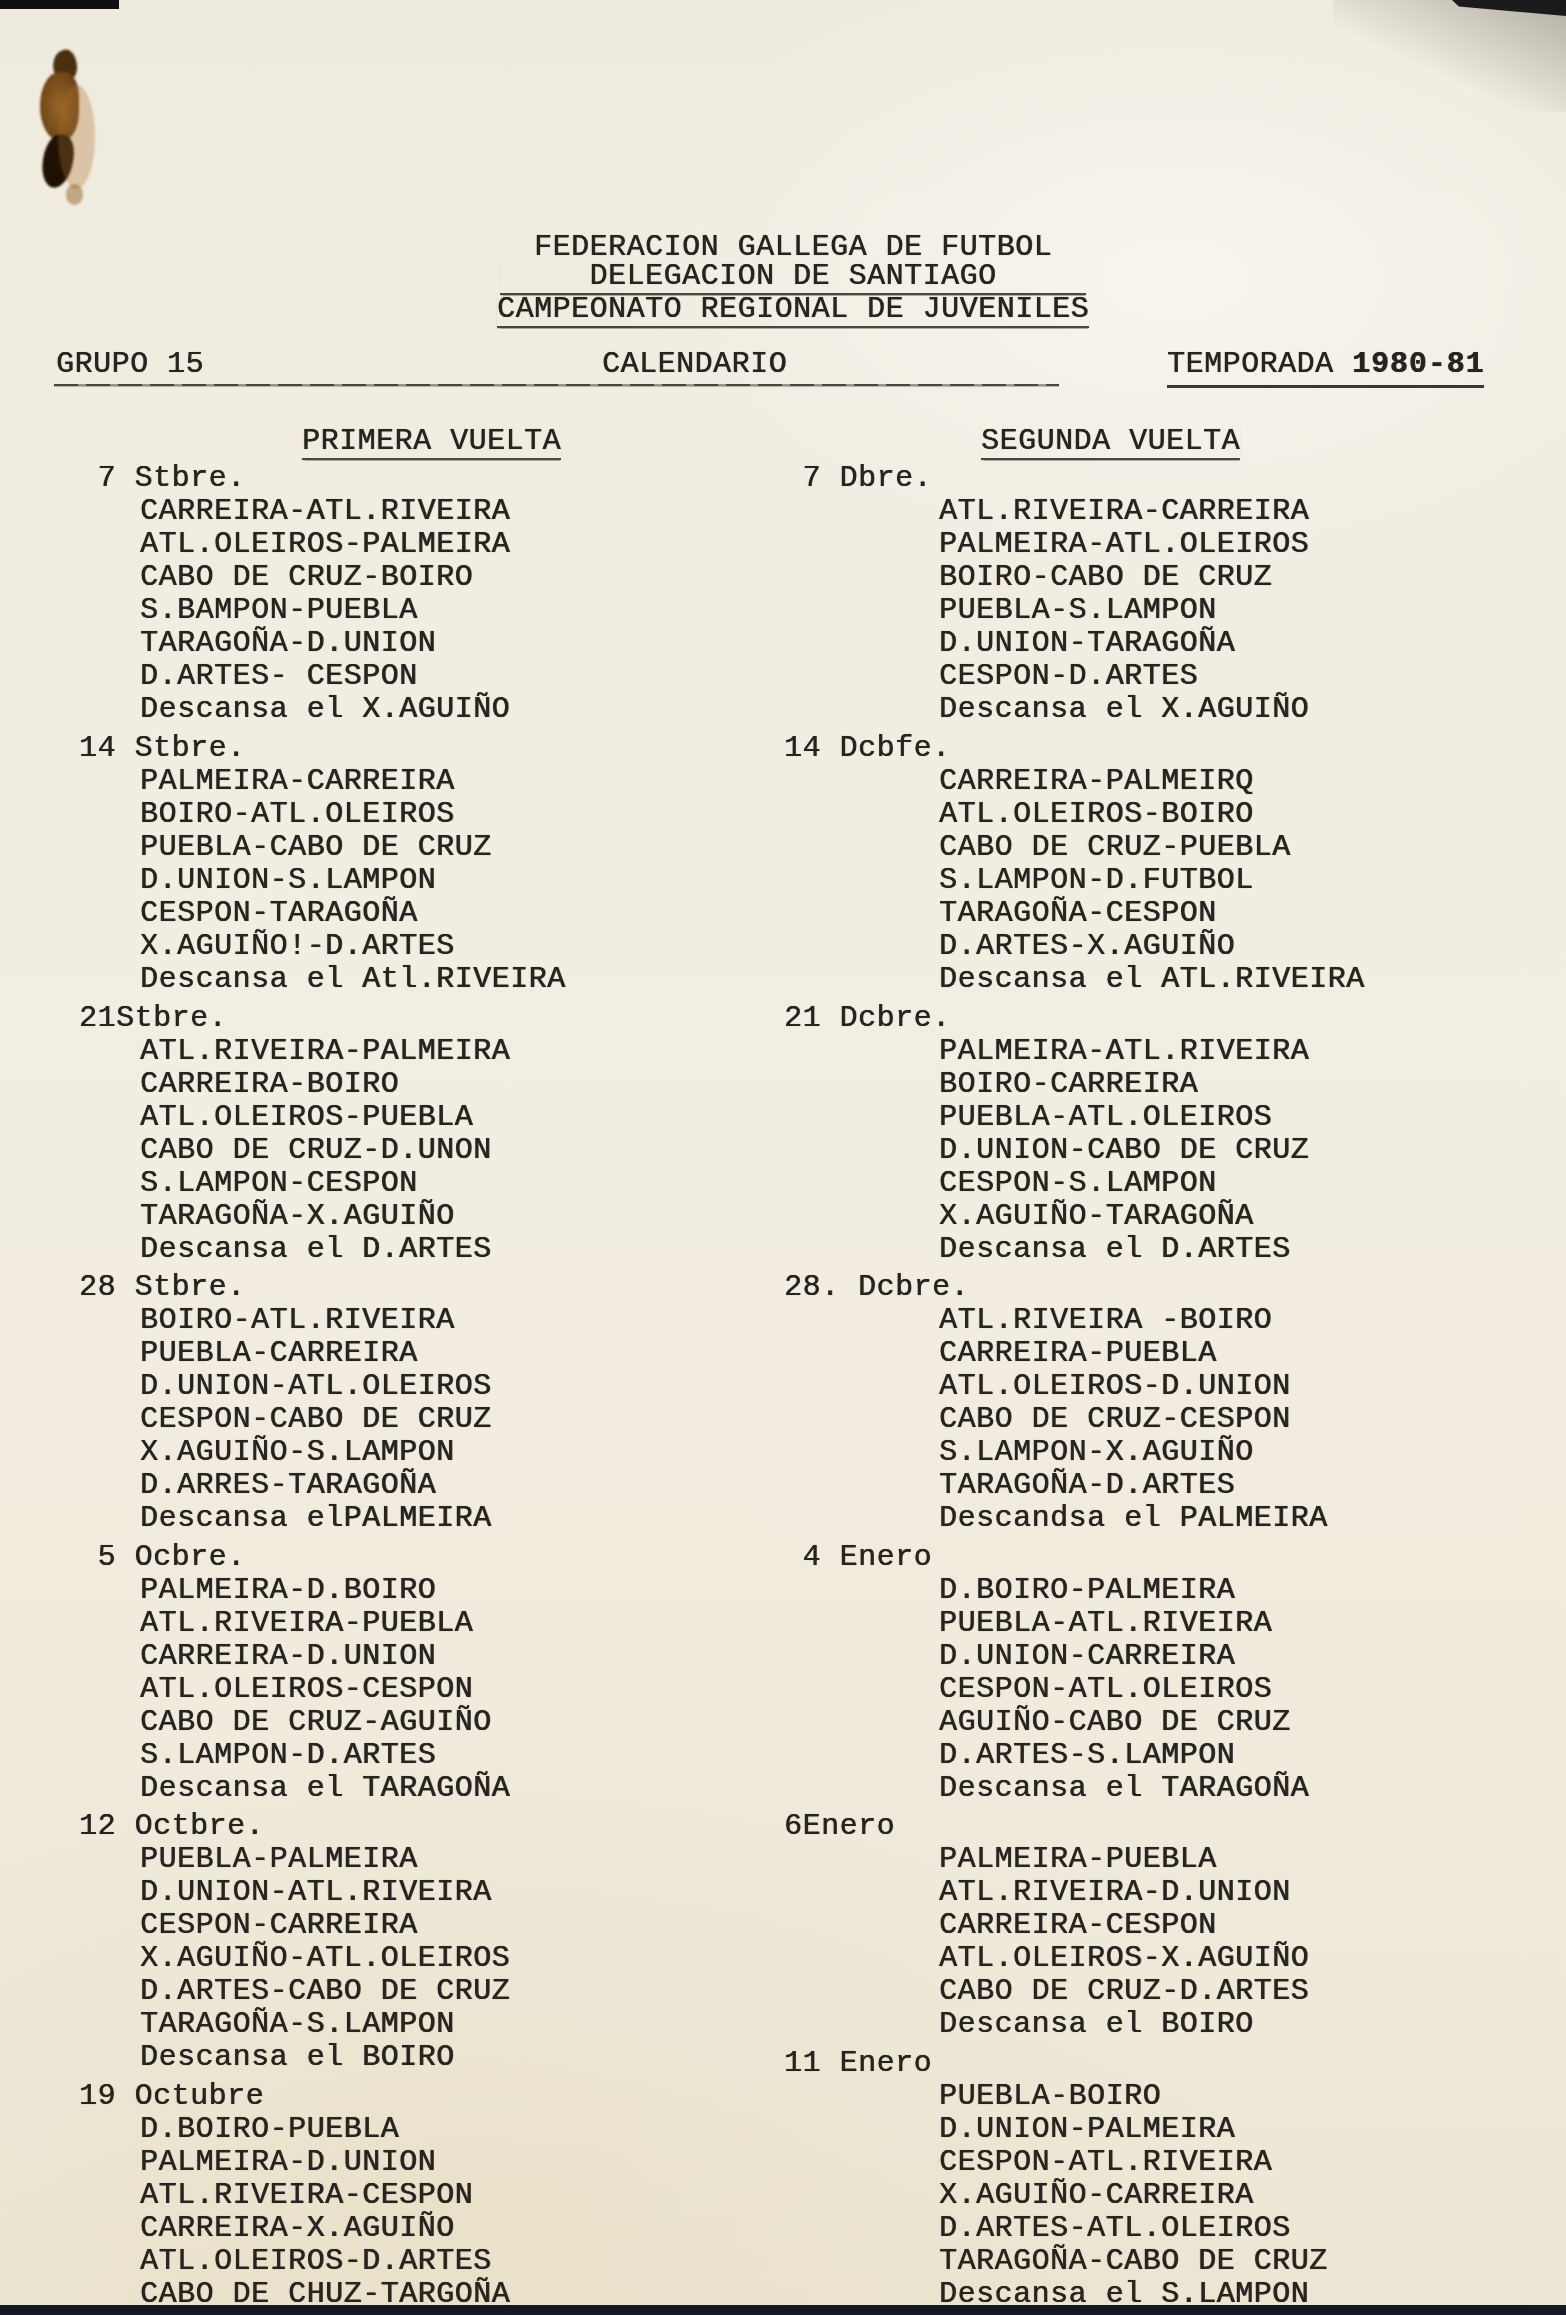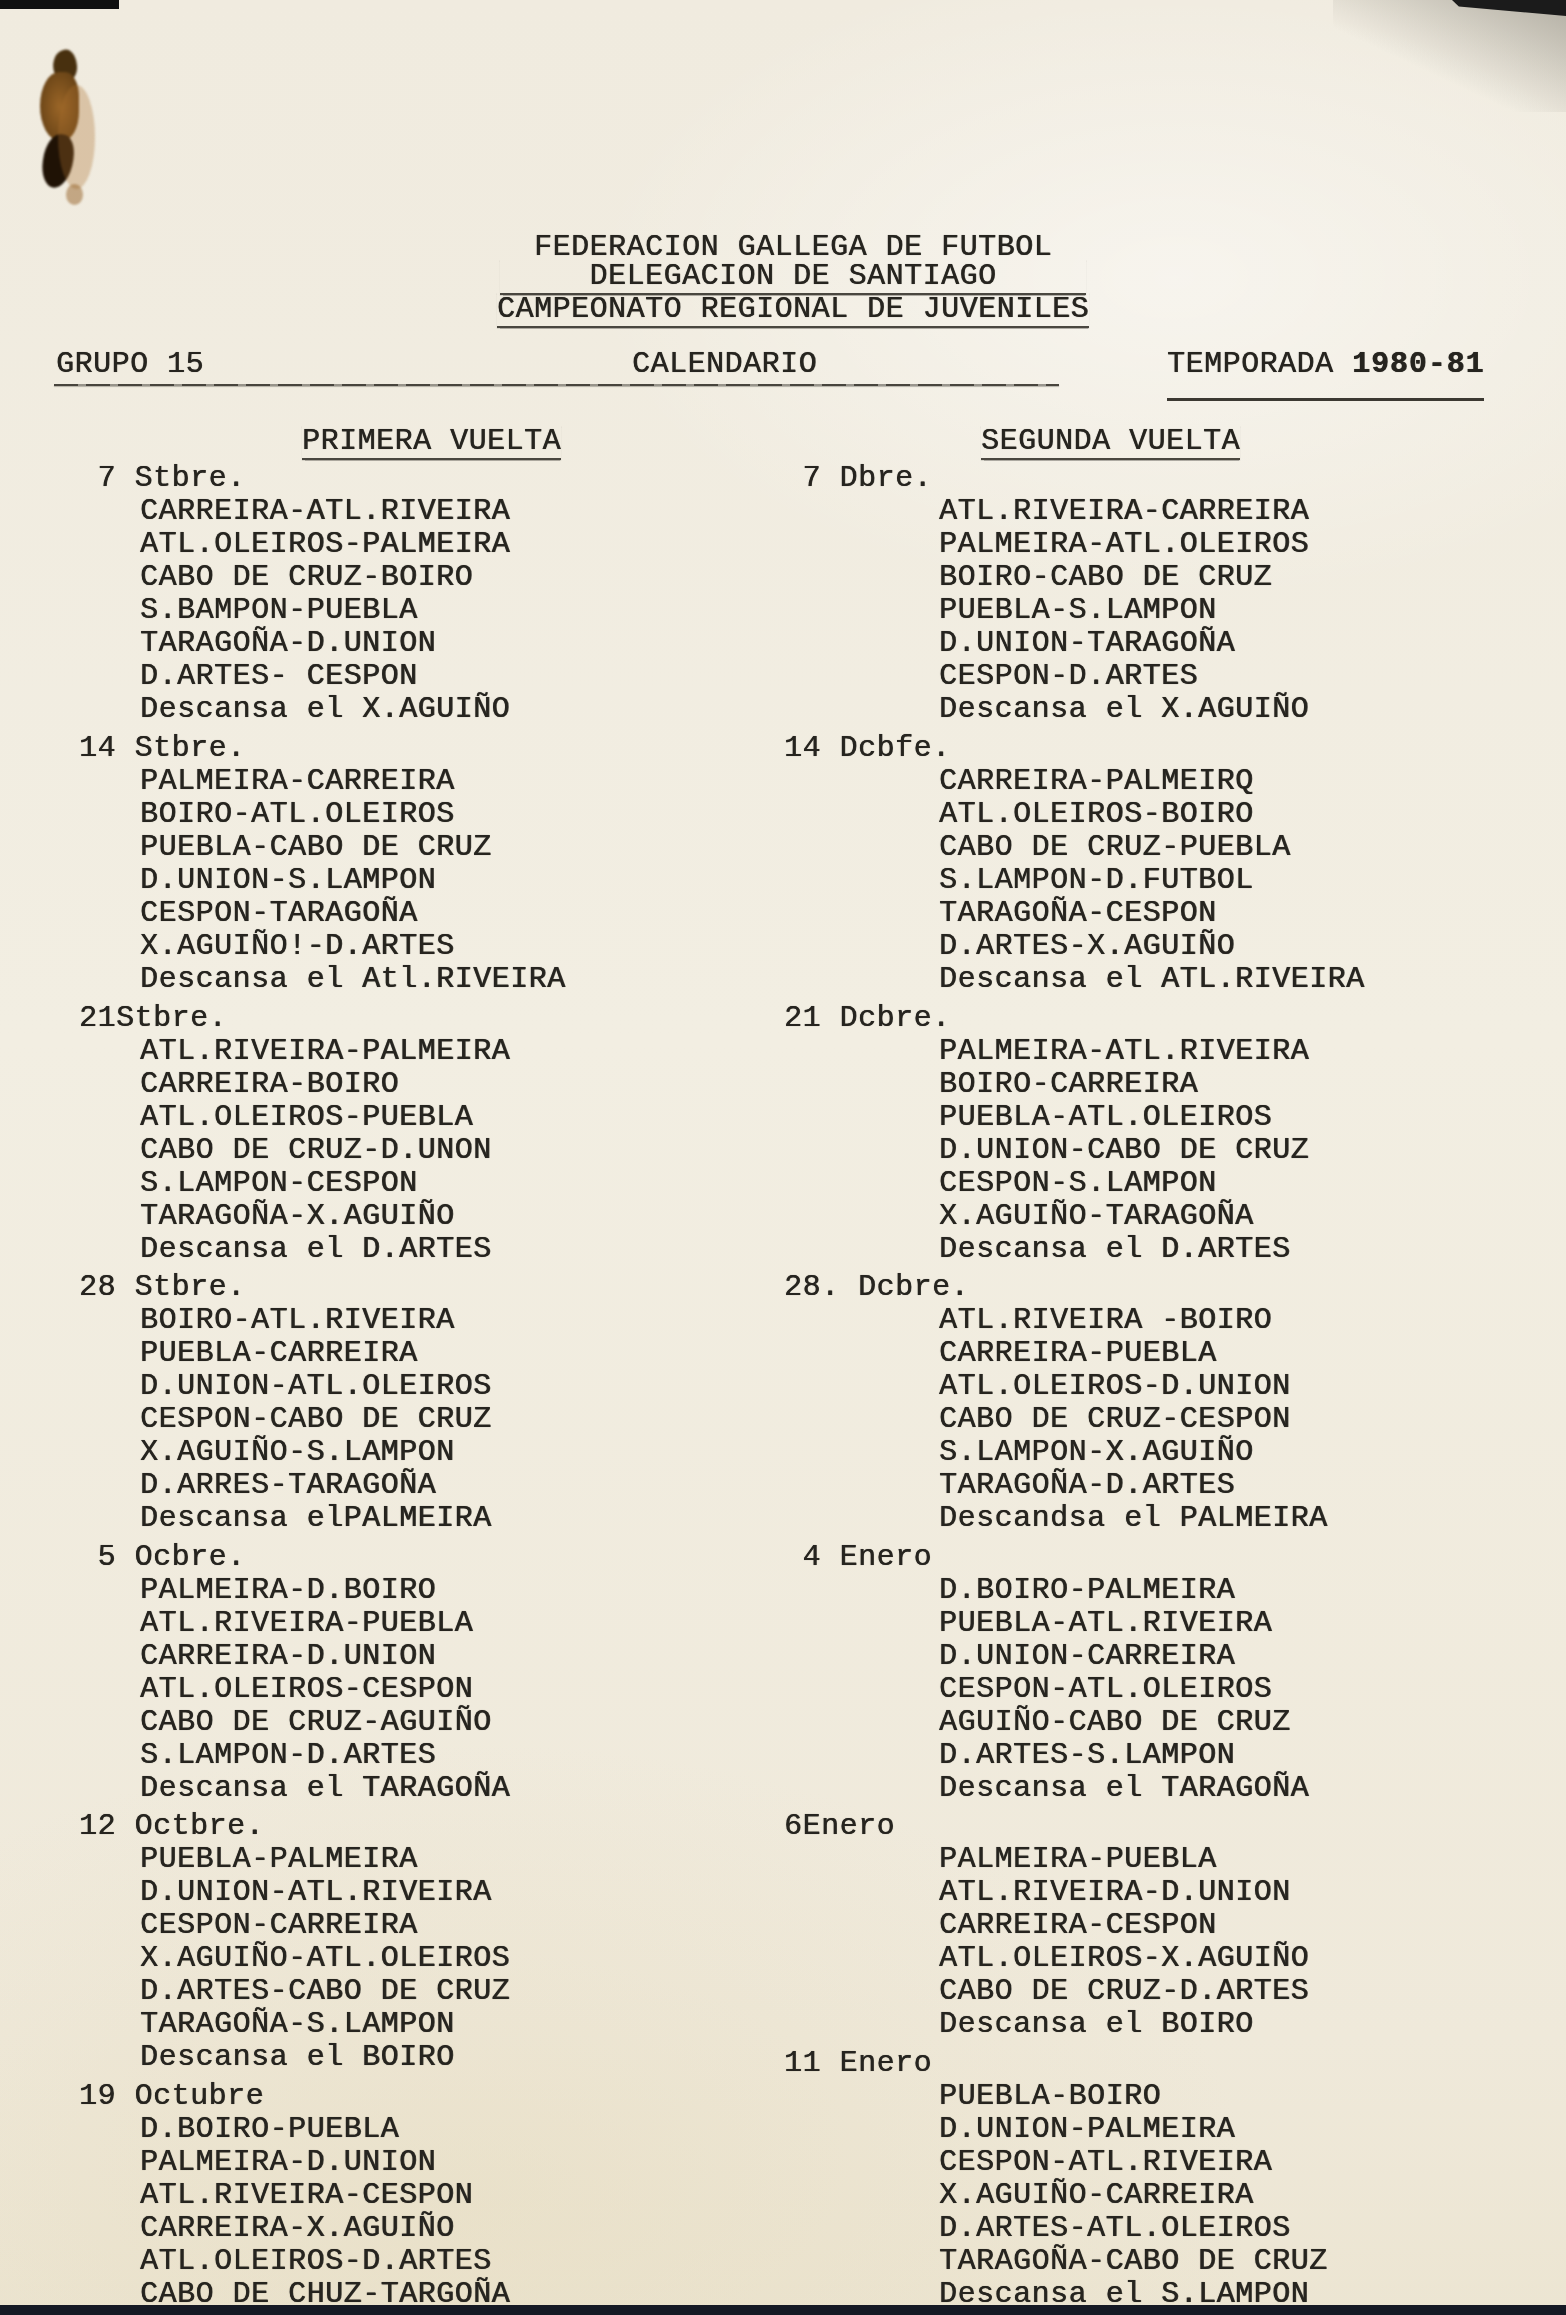--- a/index.html
+++ b/index.html
@@ -39,22 +39,22 @@
     text-shadow:0.6px 0 0 rgba(38,36,31,.85), 0 0 0.9px rgba(38,36,31,.5);
   }
   .doc-header{position:relative;margin:233px 16px 0;text-align:center;padding-left:20px;}
   .doc-header div{line-height:29px;}
   .u-wide{border-bottom:2.8px solid rgba(44,41,34,.85);padding:0 89px;box-shadow:0 0.9px 0.9px rgba(44,41,34,.35);}
   .u-text{border-bottom:2.8px solid rgba(44,41,34,.85);box-shadow:0 0.9px 0.9px rgba(44,41,34,.35);}
 
   .meta-row{position:relative;margin-top:18.6px;height:41px;}
   .meta-row .txt{position:absolute;top:0;}
   .group-label{left:56px;}
-  .calendar-label{left:632px;}
-  .season-label{left:1167px;border-bottom:3.7px solid rgba(40,37,30,.9);padding-bottom:17px;}
+  .calendar-label{left:602px;}
+  .season-label{left:1167px;border-bottom:3.7px solid rgba(40,37,30,.9);padding-bottom:4px;}
   .season-label b{font-weight:bold;letter-spacing:0.9px;}
   .meta-underline{position:absolute;left:54px;top:37px;width:1005px;height:2.8px;
     background:repeating-linear-gradient(90deg,rgba(42,39,32,.85) 0 24px,rgba(42,39,32,.45) 24px 32px);
     box-shadow:0 0.9px 0.9px rgba(42,39,32,.3);}
 
   .columns{display:flex;margin-top:37px;padding-left:79px;}
   .col-left{width:705px;flex:none;}
   .col-right{width:653px;flex:none;}
   .col-title{text-align:center;line-height:33px;margin-bottom:0.9px;}
   .col-title span{display:inline-block;}

